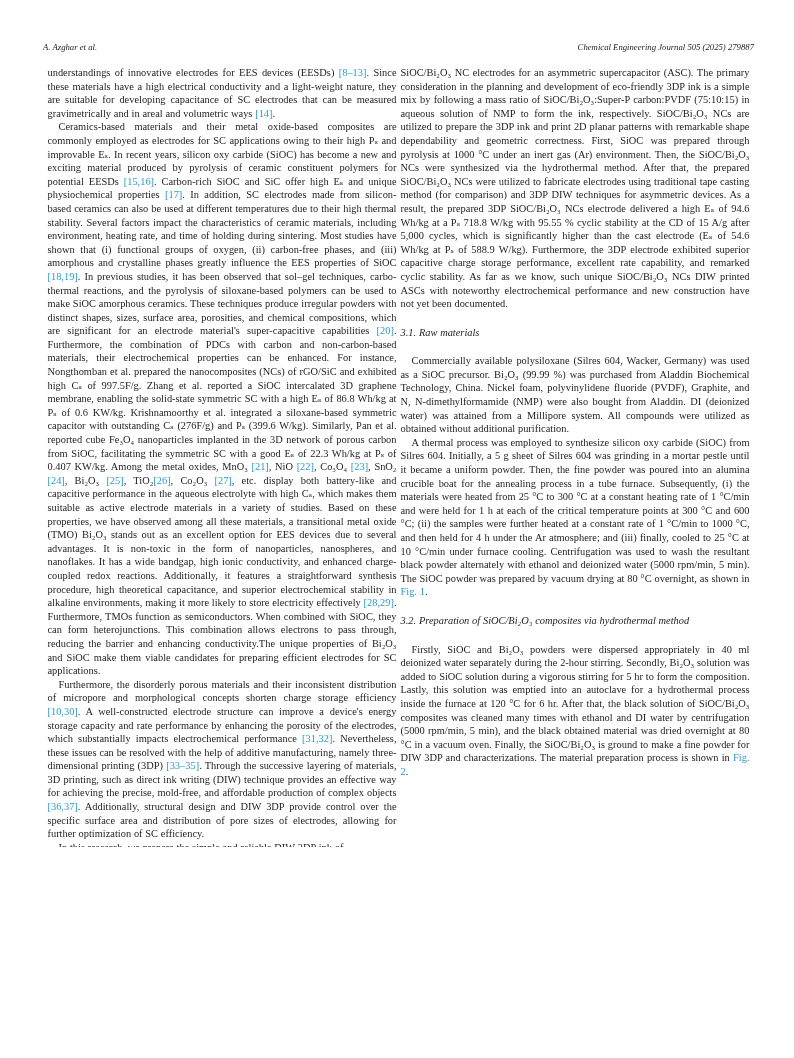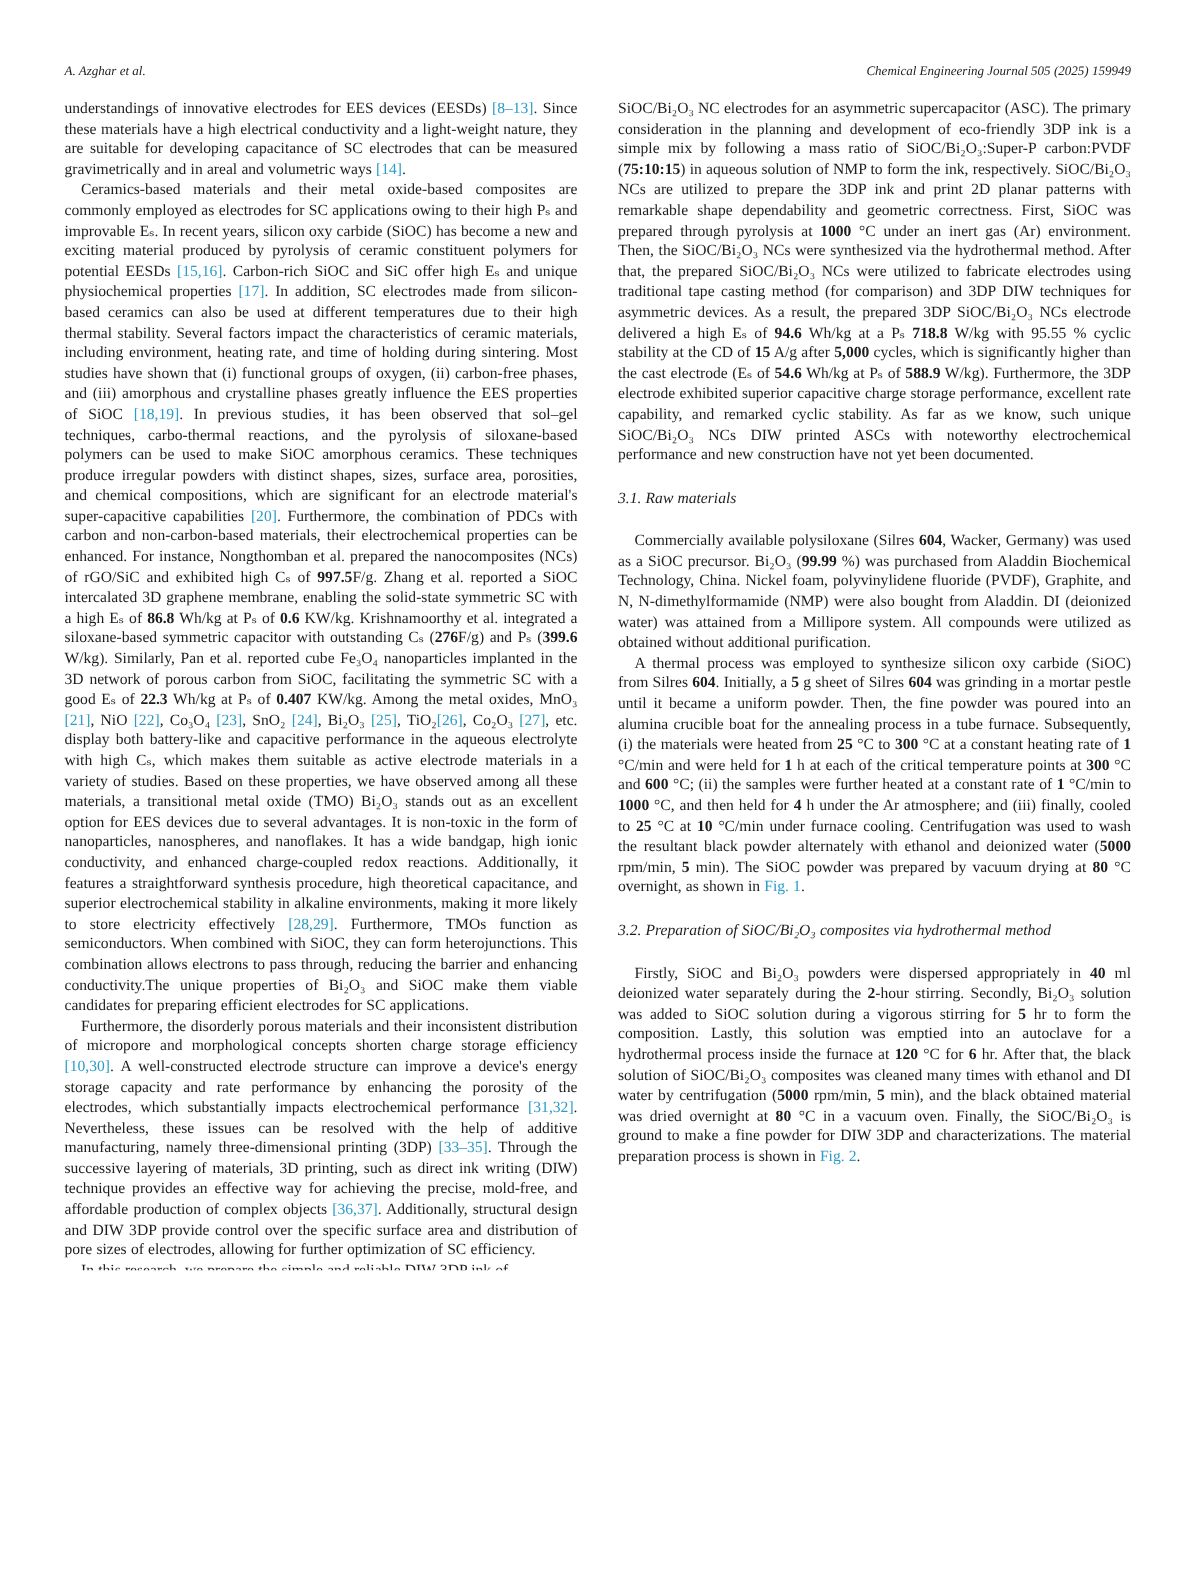--- a/index.html
+++ b/index.html
@@ -7,50 +7,50 @@
     position:relative;width:794px;height:847px;background:#ffffff;overflow:hidden;
     font-family:"Liberation Serif","DejaVu Serif",serif;color:#1d1d1d;
   }
   .runhead{
     position:absolute;top:42px;left:43px;width:711px;
     display:flex;justify-content:space-between;
     font-style:italic;font-size:8.7px;color:#222;
   }
   .columns{
     position:absolute;top:66px;left:43px;width:711px;
-    display:flex;gap:27px;
+    display:flex;gap:4px;justify-content:center;
   }
   .col{
     width:349px;font-size:10.4px;line-height:13.6px;text-align:justify;
     hyphens:auto;-webkit-hyphens:auto;word-spacing:0.2px;
   }
   .col p{margin:0;}
   .col p.indent{text-indent:11px;}
   .col h2{
     font-size:10.4px;line-height:13.6px;font-weight:bold;font-style:normal;
     margin:15px 0 15px 0;text-align:left;
   }
   .col h3{
     font-size:10.4px;line-height:13.6px;font-weight:normal;font-style:italic;
     margin:15px 0 15px 0;text-align:left;
   }
   .cite{color:var(--cite,#2b9bc7);}
-  .num{font-weight:bold;}
+  .num{font-weight:normal;}
   .pageno{
     position:absolute;top:1005px;left:0;width:794px;text-align:center;
     font-size:8.7px;color:#222;
   }
 </style>
 </head>
 <body>
 
 <div class="page">
   <div class="runhead">
     <span>A. Azghar et al.</span>
-    <span>Chemical Engineering Journal 505 (2025) 159949</span>
+    <span>Chemical Engineering Journal 505 (2025) 279887</span>
   </div>
 
   <div class="columns">
     <section class="col" id="col-left">
         <p><span>understandings of innovative electrodes for EES devices (EESDs) </span><span class="cite">[8–13]</span><span>. Since these materials have a high electrical conductivity and a light-weight nature, they are suitable for developing capacitance of SC electrodes that can be measured gravimetrically and in areal and volumetric ways </span><span class="cite">[14]</span><span>.</span></p>
         <p class="indent"><span>Ceramics-based materials and their metal oxide-based composites are commonly employed as electrodes for SC applications owing to their high Pₛ and improvable Eₛ. In recent years, silicon oxy carbide (SiOC) has become a new and exciting material produced by pyrolysis of ceramic constituent polymers for potential EESDs </span><span class="cite">[15,16]</span><span>. Carbon-rich SiOC and SiC offer high Eₛ and unique physiochemical properties </span><span class="cite">[17]</span><span>. In addition, SC electrodes made from silicon-based ceramics can also be used at different temperatures due to their high thermal stability. Several factors impact the characteristics of ceramic materials, including environment, heating rate, and time of holding during sintering. Most studies have shown that (i) functional groups of oxygen, (ii) carbon-free phases, and (iii) amorphous and crystalline phases greatly influence the EES properties of SiOC </span><span class="cite">[18,19]</span><span>. In previous studies, it has been observed that sol–gel techniques, carbo-thermal reactions, and the pyrolysis of siloxane-based polymers can be used to make SiOC amorphous ceramics. These techniques produce irregular powders with distinct shapes, sizes, surface area, porosities, and chemical compositions, which are significant for an electrode material's super-capacitive capabilities </span><span class="cite">[20]</span><span>. Furthermore, the combination of PDCs with carbon and non-carbon-based materials, their electrochemical properties can be enhanced. For instance, Nongthomban et al. prepared the nanocomposites (NCs) of rGO/SiC and exhibited high Cₛ of </span><span class="num">997.5</span><span>F/g. Zhang et al. reported a SiOC intercalated 3D graphene membrane, enabling the solid-state symmetric SC with a high Eₛ of </span><span class="num">86.8</span><span> Wh/kg at Pₛ of </span><span class="num">0.6</span><span> KW/kg. Krishnamoorthy et al. integrated a siloxane-based symmetric capacitor with outstanding Cₛ (</span><span class="num">276</span><span>F/g) and Pₛ (</span><span class="num">399.6</span><span> W/kg). Similarly, Pan et al. reported cube Fe₃O₄ nanoparticles implanted in the 3D network of porous carbon from SiOC, facilitating the symmetric SC with a good Eₛ of </span><span class="num">22.3</span><span> Wh/kg at Pₛ of </span><span class="num">0.407</span><span> KW/kg. Among the metal oxides, MnO₃ </span><span class="cite">[21]</span><span>, NiO </span><span class="cite">[22]</span><span>, Co₃O₄ </span><span class="cite">[23]</span><span>, SnO₂ </span><span class="cite">[24]</span><span>, Bi₂O₃ </span><span class="cite">[25]</span><span>, TiO₂</span><span class="cite">[26]</span><span>, Co₂O₃ </span><span class="cite">[27]</span><span>, etc. display both battery-like and capacitive performance in the aqueous electrolyte with high Cₛ, which makes them suitable as active electrode materials in a variety of studies. Based on these properties, we have observed among all these materials, a transitional metal oxide (TMO) Bi₂O₃ stands out as an excellent option for EES devices due to several advantages. It is non-toxic in the form of nanoparticles, nanospheres, and nanoflakes. It has a wide bandgap, high ionic conductivity, and enhanced charge-coupled redox reactions. Additionally, it features a straightforward synthesis procedure, high theoretical capacitance, and superior electrochemical stability in alkaline environments, making it more likely to store electricity effectively </span><span class="cite">[28,29]</span><span>. Furthermore, TMOs function as semiconductors. When combined with SiOC, they can form heterojunctions. This combination allows electrons to pass through, reducing the barrier and enhancing conductivity.The unique properties of Bi₂O₃ and SiOC make them viable candidates for preparing efficient electrodes for SC applications.</span></p>
         <p class="indent"><span>Furthermore, the disorderly porous materials and their inconsistent distribution of micropore and morphological concepts shorten charge storage efficiency </span><span class="cite">[10,30]</span><span>. A well-constructed electrode structure can improve a device's energy storage capacity and rate performance by enhancing the porosity of the electrodes, which substantially impacts electrochemical performance </span><span class="cite">[31,32]</span><span>. Nevertheless, these issues can be resolved with the help of additive manufacturing, namely three-dimensional printing (3DP) </span><span class="cite">[33–35]</span><span>. Through the successive layering of materials, 3D printing, such as direct ink writing (DIW) technique provides an effective way for achieving the precise, mold-free, and affordable production of complex objects </span><span class="cite">[36,37]</span><span>. Additionally, structural design and DIW 3DP provide control over the specific surface area and distribution of pore sizes of electrodes, allowing for further optimization of SC efficiency.</span></p>
         <p class="indent"><span>In this research, we prepare the simple and reliable DIW 3DP ink of</span></p>
       </section>
     <section class="col" id="col-right">

